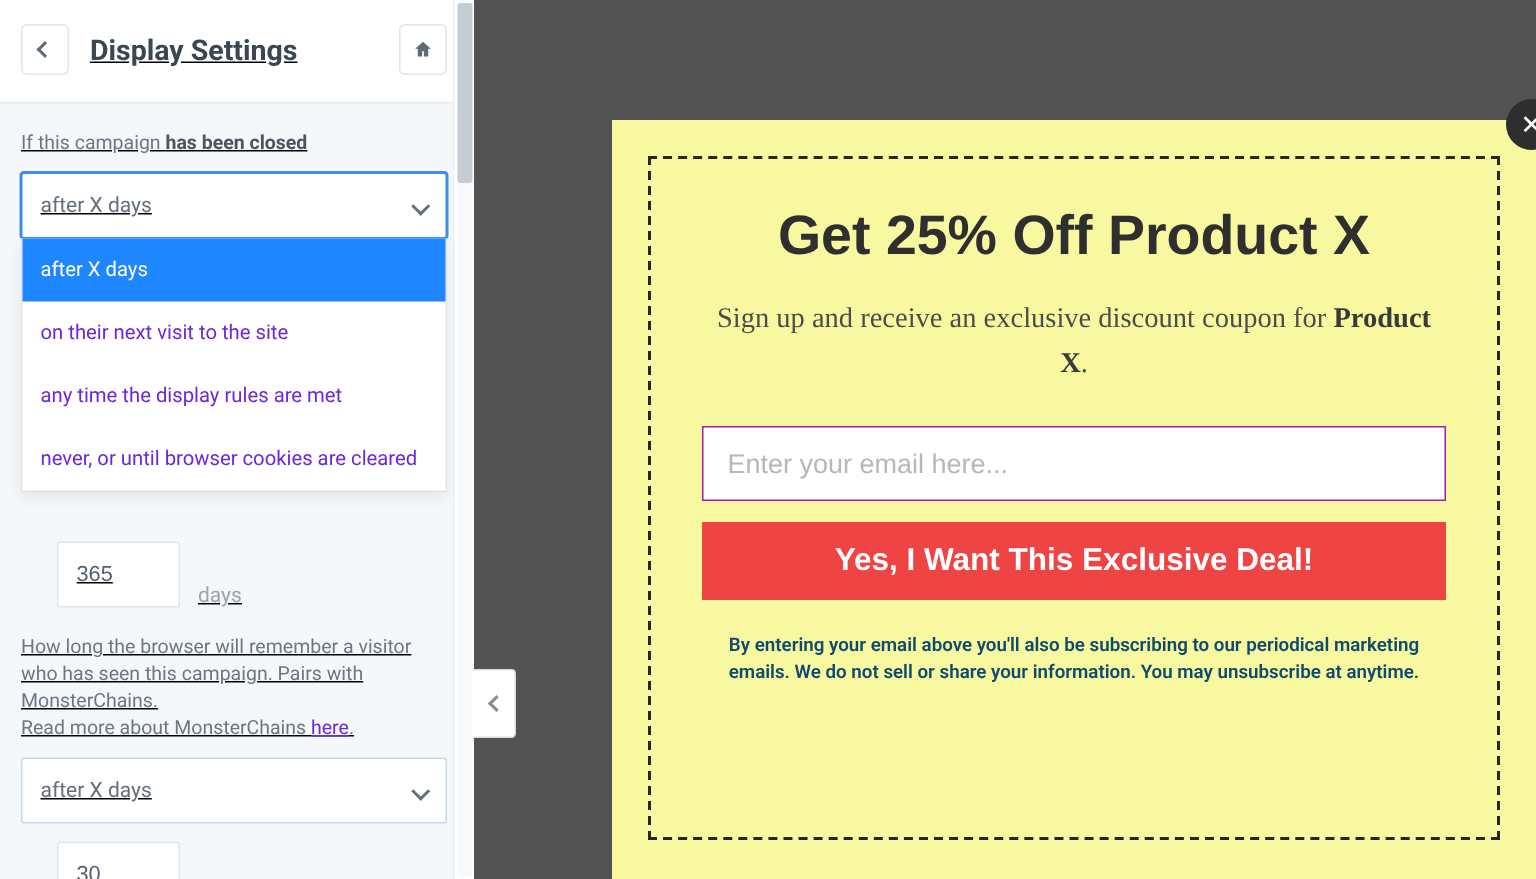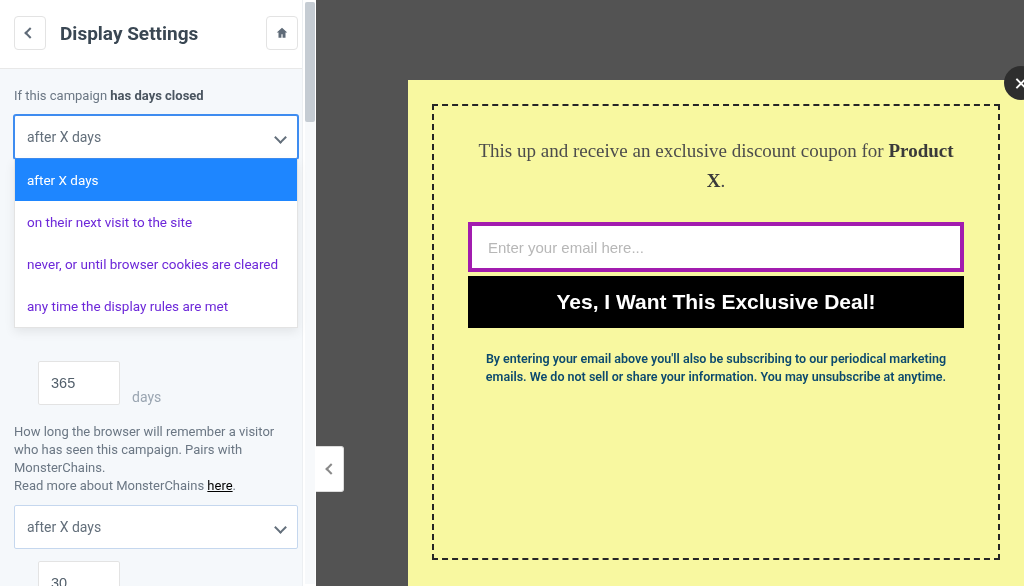--- a/index.html
+++ b/index.html
@@ -1,32 +1,32 @@
 <!DOCTYPE html>
 <html><head>
 <meta charset="utf-8">
 <style>
   * { box-sizing: border-box; }
   html, body { margin:0; padding:0; font-family: -apple-system, BlinkMacSystemFont, "Segoe UI", Roboto, Helvetica, Arial, sans-serif; }
   #app { width:1024px; height:586px; display:flex; overflow:hidden; background:#fff; }
 
   
-  #sidebar { width:316px; height:586px; position:relative; background:#f5f8fb; }
+  #sidebar { width:316px; height:586px; position:relative; background:#f5f8fb;text-decoration:underline; }
   #sidebar-inner { width:312px; height:586px; overflow-y:auto; overflow-x:hidden; padding-bottom:20px; }
   .sb-header { display:flex; align-items:center; padding:16px 14px 18px 14px; background:#fff; border-bottom:1px solid #e8e8e8; }
   .hdr-btn { width:32px; height:34px; border:1px solid #e3e3e3; border-radius:4px; background:#fff; display:flex; align-items:center; justify-content:center; color:#5f6b78; cursor:pointer; }
   .hdr-title { flex:1; font-size:19px; font-weight:700; color:#3a4753; padding-left:14px; }
   .hdr-home { }
   .chev-left { width:8px; height:8px; border-left:2px solid #5f6b78; border-bottom:2px solid #5f6b78; transform:rotate(45deg); }
   .home-ico { width:14px; height:14px; }
 
   .section { padding:18px 14px 0 14px; }
   .helper { font-size:13px; line-height:18px; color:#6b7784; }
   .helper b { color:#4a5560; font-weight:700; }
-  .helper a { color:#000000; text-decoration:underline; cursor:pointer; }
+  .helper a { color:#6d28d9; text-decoration:underline; cursor:pointer; }
 
   .select-wrap { margin-top:10px; position:relative; }
   .select-box { width:100%; height:44px; border:1px solid #c5d7ee; background:#fff; border-radius:2px; padding:0 34px 0 12px; font-size:14px; color:#636f7b; display:flex; align-items:center; cursor:pointer; position:relative; }
   .select-box.focused { border-color:#3e8cf0; box-shadow:0 0 0 1px #3e8cf0; }
   .select-box .chev { position:absolute; right:12px; top:17px; width:9px; height:9px; border-right:2px solid #636f7b; border-bottom:2px solid #636f7b; transform:rotate(45deg); }
   .dropdown-list { position:absolute; top:44px; left:0; right:0; background:#fff; border:1px solid #e3e3e3; border-top:none; box-shadow:0 4px 10px rgba(0,0,0,.08); z-index:5; }
   .dd-item { padding:12px 12px; font-size:13.5px; color:#6d28d9; cursor:pointer; line-height:18px; }
   .dd-item.sel { background:#1e86ff; color:#fff; }
 
   .num-row { display:flex; align-items:flex-end; margin-top:12px; gap:12px;margin-left:24px; }
@@ -42,23 +42,23 @@
   #canvas { flex:1; height:586px; background:#535353; position:relative; }
   .collapse-tab { position:absolute; left:0; top:446px; width:28px; height:46px; background:#fff; border:1px solid #dcdcdc; border-left:none; border-radius:0 3px 3px 0; display:flex; align-items:center; justify-content:center; cursor:pointer; }
   .collapse-tab .clv { width:8px; height:8px; border-left:2px solid #898989; border-bottom:2px solid #898989; transform:rotate(45deg); margin-left:3px; }
 
   .popup { position:absolute; left:92px; right:0; top:80px; bottom:0; background:#f8f8a0; }
   .popup-inner { position:absolute; left:24px; right:24px; top:24px; bottom:26px; border:2px dashed #262626; padding:30px 34px 10px 34px; text-align:center; overflow:hidden; }
   .popup-close { position:absolute; top:-14px; right:-14px; width:34px; height:34px; border-radius:50%; background:#2e2e2e; color:#fff; display:flex; align-items:center; justify-content:center; font-size:18px; cursor:pointer; }
   .p-headline { font-family: "Segoe UI", Arial, sans-serif; font-size:37px; font-weight:800; color:#2f2f2f; margin:0 0 20px; }
   .p-sub { font-family: Georgia, "Times New Roman", serif; font-size:19px; color:#4c4c4c; line-height:30px; margin:0 0 26px; }
   .p-sub b { font-weight:700; color:#3a3a3a; }
-  .p-email { width:100%; height:50px; border:4px solid #a21caf; background:#fff; padding:0 16px; font-size:15px; color:#333; }
+  .p-email { width:100%; height:50px; border:1px solid #a21caf; background:#fff; padding:0 16px; font-size:18px; color:#333; }
   .p-email::placeholder { color:#b7b7b7; }
-  .p-cta { margin-top:4px; width:100%; height:52px; background:#000000; color:#fff; border:none; font-size:21px; font-weight:800; cursor:pointer; }
+  .p-cta { margin-top:14px; width:100%; height:52px; background:#ef4444; color:#fff; border:none; font-size:21px; font-weight:800; cursor:pointer; }
   .p-fine { margin-top:22px; font-size:12.5px; line-height:18px; color:#0c4a6e; font-weight:600; }
 </style>
 </head>
 <body>
 
 <div id="app">
 
   <div id="sidebar">
     <div id="sidebar-inner">
       <div class="sb-header">
@@ -68,32 +68,32 @@
         <div class="hdr-title">Display Settings</div>
         <div class="hdr-btn hdr-home">
           <svg class="home-ico" viewBox="0 0 24 24">
             <path fill="#5f6b78" d="M12 3l9 8h-3v9h-5v-6h-2v6H6v-9H3z"></path>
           </svg>
         </div>
       </div>
 
       <div class="section">
         <div class="helper">
-          <span>If this campaign </span><b>has days closed</b><br>
+          <span>If this campaign </span><b>has been closed</b><br>
         </div>
         <div class="select-wrap">
           <div class="select-box focused">
             <span>after X days</span>
             <span class="chev"></span>
           </div>
           <div class="dropdown-list">
             <div class="dd-item sel">after X days</div>
             <div class="dd-item">on their next visit to the site</div>
+            <div class="dd-item">any time the display rules are met</div>
             <div class="dd-item">never, or until browser cookies are cleared</div>
-            <div class="dd-item">any time the display rules are met</div>
           </div>
         </div>
 
         <div style="height:190px;"></div>
         <div class="num-row">
           <input class="num-input" value="365" style="">
           <span class="num-unit">days</span>
         </div>
       </div>
 
@@ -123,22 +123,23 @@
   <div id="canvas">
     <div class="collapse-tab">
       <span class="clv"></span>
     </div>
 
     <div class="popup">
       <div class="popup-close">
         <span>✕</span>
       </div>
       <div class="popup-inner">
+        <h1 class="p-headline">Get 25% Off Product X</h1>
         <p class="p-sub">
-          <span>This up and receive an exclusive discount coupon for </span><b>Product X</b><span>.</span>
+          <span>Sign up and receive an exclusive discount coupon for </span><b>Product X</b><span>.</span>
         </p>
         <input class="p-email" type="text" placeholder="Enter your email here..." style="">
         <button class="p-cta">Yes, I Want This Exclusive Deal!</button>
         <p class="p-fine">By entering your email above you'll also be subscribing to our periodical marketing emails. We do not sell or share your information. You may unsubscribe at anytime.</p>
       </div>
     </div>
   </div>
 
 </div>
 

